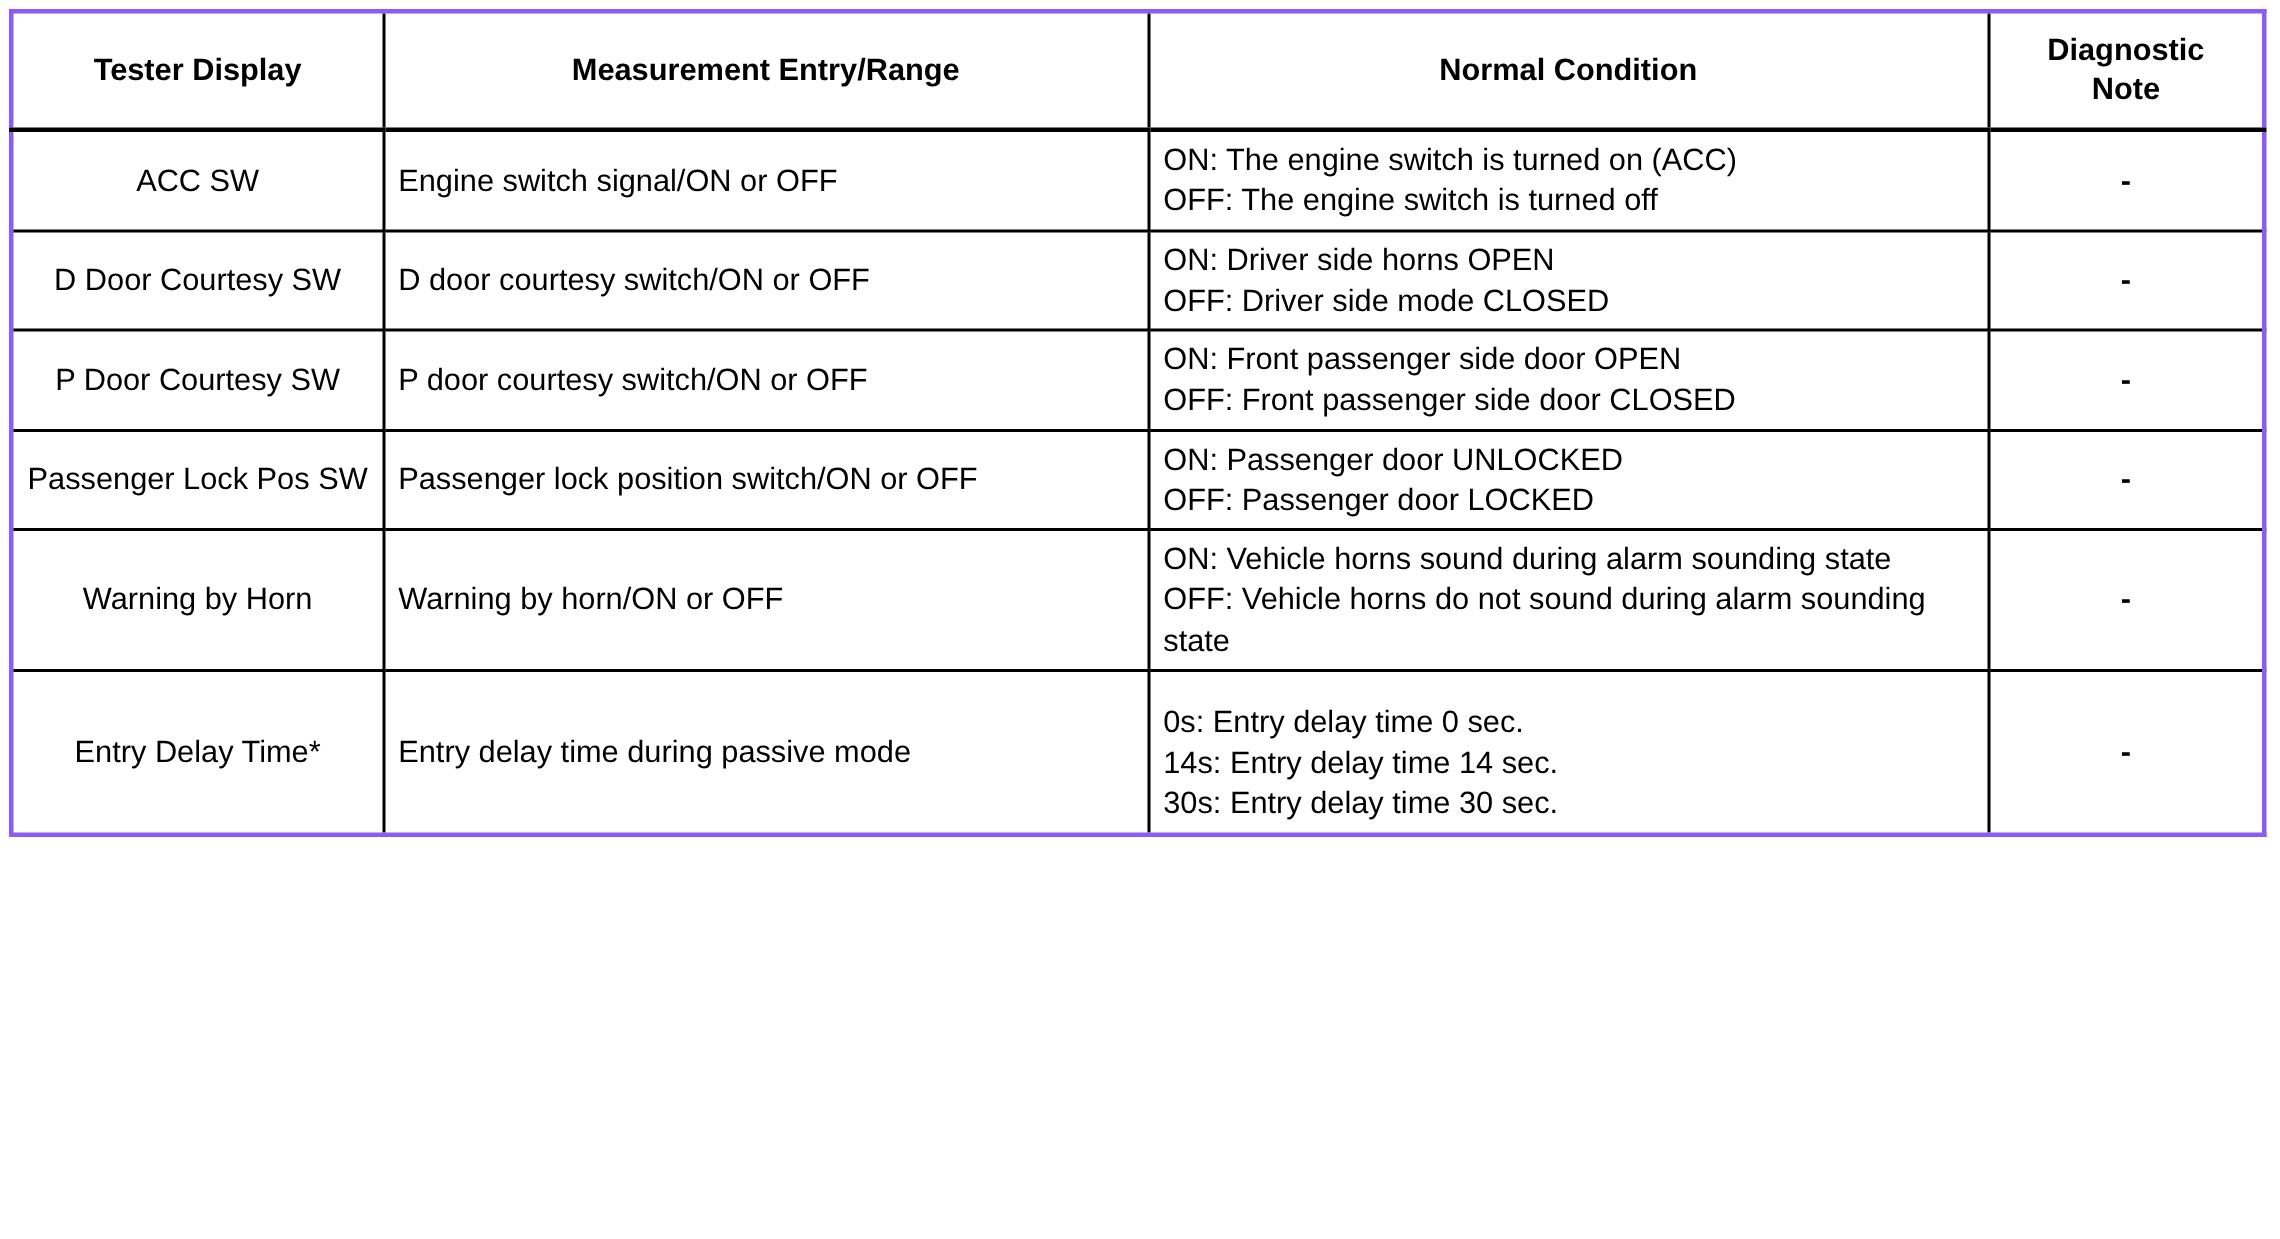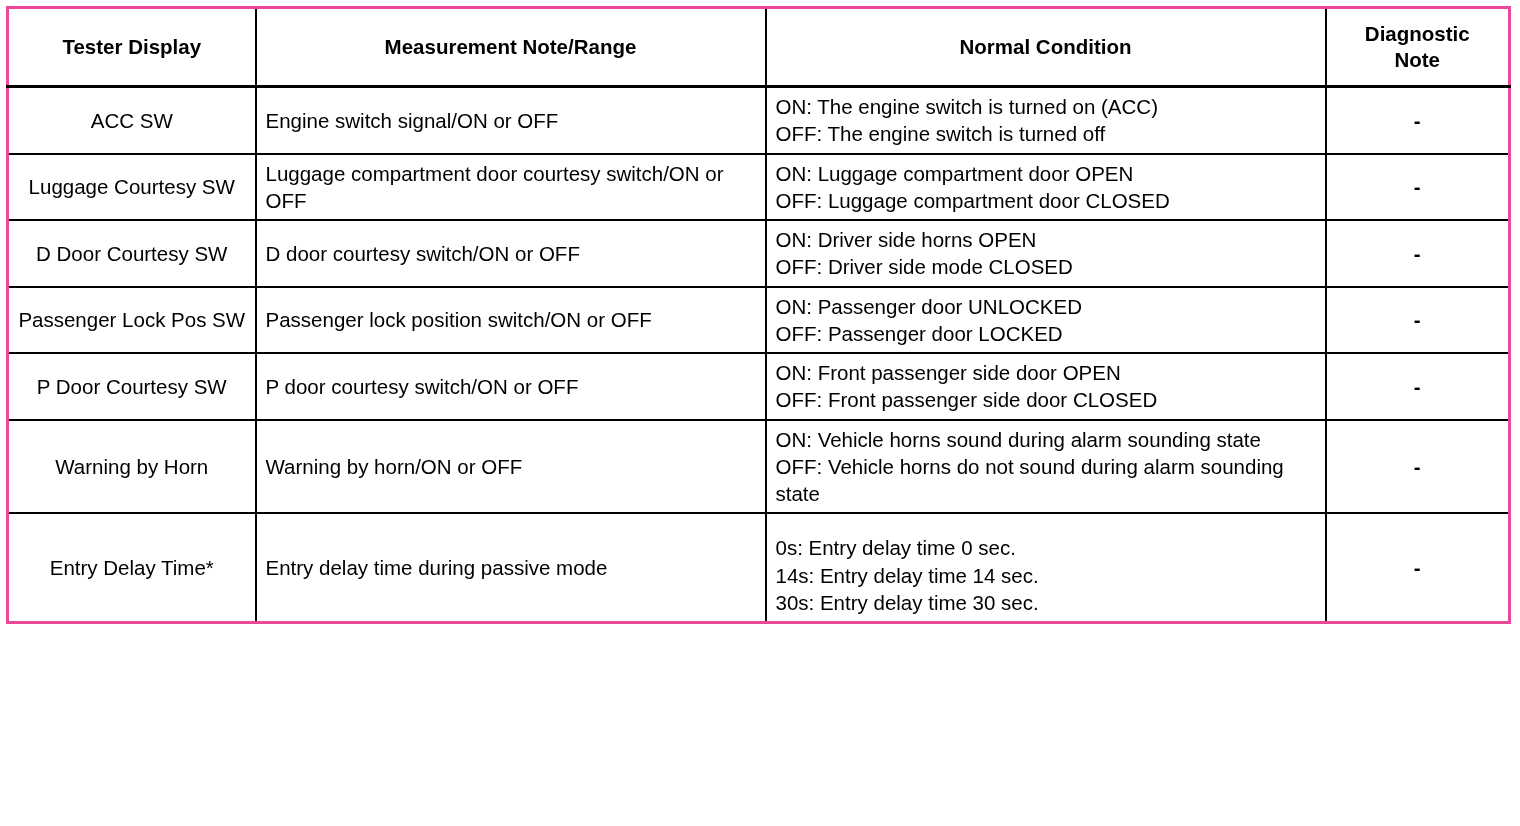--- a/index.html
+++ b/index.html
@@ -20,21 +20,21 @@
     left: 6px;
     top: 6px;
     width: 1505px;
     height: 818px;
   }
 
   table.spec-table {
     border-collapse: collapse;
     table-layout: fixed;
     width: 1502px;
-    border: 3px solid #ec4899;
+    border: 3px solid #8b5cf6;
   }
 
   table.spec-table col.c1 { width: 248px; }
   table.spec-table col.c2 { width: 510px; }
   table.spec-table col.c3 { width: 560px; }
   table.spec-table col.c4 { width: 184px; }
 
   thead th {
     border: 2px solid #000;
     border-bottom: 3px solid #000;
@@ -85,71 +85,62 @@
   <table class="spec-table">
     <colgroup>
       <col class="c1">
         <col class="c2">
         <col class="c3">
         <col class="c4">
     </colgroup>
     <thead>
       <tr>
         <th>Tester Display</th>
-        <th>Measurement Note/Range</th>
+        <th>Measurement Entry/Range</th>
         <th>Normal Condition</th>
         <th>
           <span>Diagnostic</span><br>
           <span>Note</span>
         </th>
       </tr>
     </thead>
     <tbody id="table-body">
         <tr>
           <td class="col-display">ACC SW</td>
           <td class="col-measure">Engine switch signal/ON or OFF</td>
           <td class="col-condition">
             <span class="cond-line">ON: The engine switch is turned on (ACC)</span>
             <span class="cond-line">OFF: The engine switch is turned off</span>
           </td>
           <td class="col-note">-</td>
         </tr>
         <tr>
-          <td class="col-display">Luggage Courtesy SW</td>
-          <td class="col-measure">Luggage compartment door courtesy switch/ON or OFF</td>
-          <td class="col-condition">
-            <span class="cond-line">ON: Luggage compartment door OPEN</span>
-            <span class="cond-line">OFF: Luggage compartment door CLOSED</span>
-          </td>
-          <td class="col-note">-</td>
-        </tr>
-        <tr>
           <td class="col-display">D Door Courtesy SW</td>
           <td class="col-measure">D door courtesy switch/ON or OFF</td>
           <td class="col-condition">
             <span class="cond-line">ON: Driver side horns OPEN</span>
             <span class="cond-line">OFF: Driver side mode CLOSED</span>
           </td>
           <td class="col-note">-</td>
         </tr>
         <tr>
+          <td class="col-display">P Door Courtesy SW</td>
+          <td class="col-measure">P door courtesy switch/ON or OFF</td>
+          <td class="col-condition">
+            <span class="cond-line">ON: Front passenger side door OPEN</span>
+            <span class="cond-line">OFF: Front passenger side door CLOSED</span>
+          </td>
+          <td class="col-note">-</td>
+        </tr>
+        <tr>
           <td class="col-display">Passenger Lock Pos SW</td>
           <td class="col-measure">Passenger lock position switch/ON or OFF</td>
           <td class="col-condition">
             <span class="cond-line">ON: Passenger door UNLOCKED</span>
             <span class="cond-line">OFF: Passenger door LOCKED</span>
-          </td>
-          <td class="col-note">-</td>
-        </tr>
-        <tr>
-          <td class="col-display">P Door Courtesy SW</td>
-          <td class="col-measure">P door courtesy switch/ON or OFF</td>
-          <td class="col-condition">
-            <span class="cond-line">ON: Front passenger side door OPEN</span>
-            <span class="cond-line">OFF: Front passenger side door CLOSED</span>
           </td>
           <td class="col-note">-</td>
         </tr>
         <tr>
           <td class="col-display">Warning by Horn</td>
           <td class="col-measure">Warning by horn/ON or OFF</td>
           <td class="col-condition">
             <span class="cond-line">ON: Vehicle horns sound during alarm sounding state</span>
             <span class="cond-line">OFF: Vehicle horns do not sound during alarm sounding state</span>
           </td>

